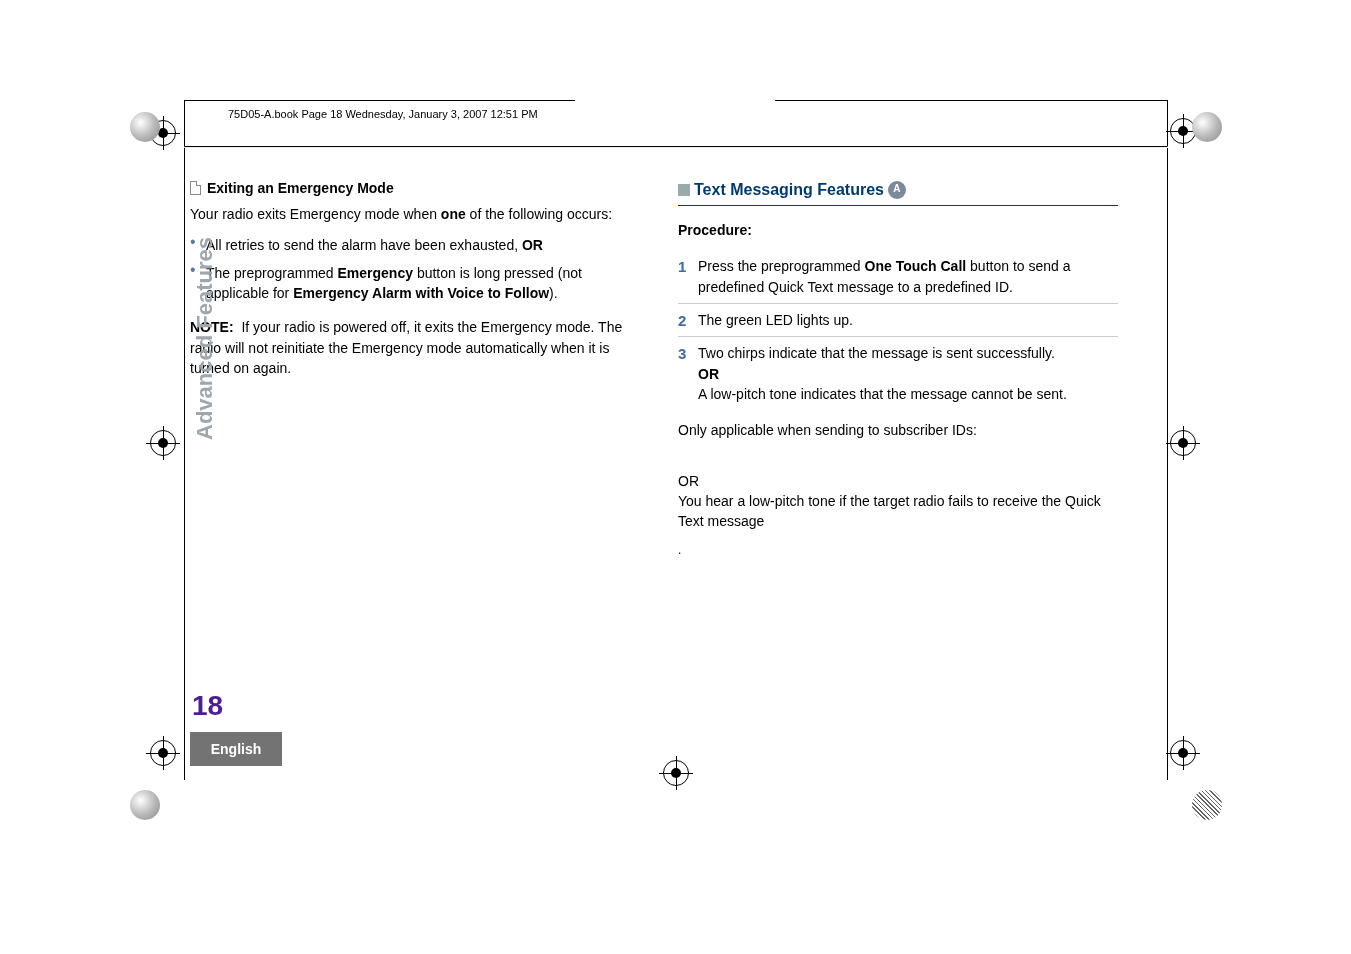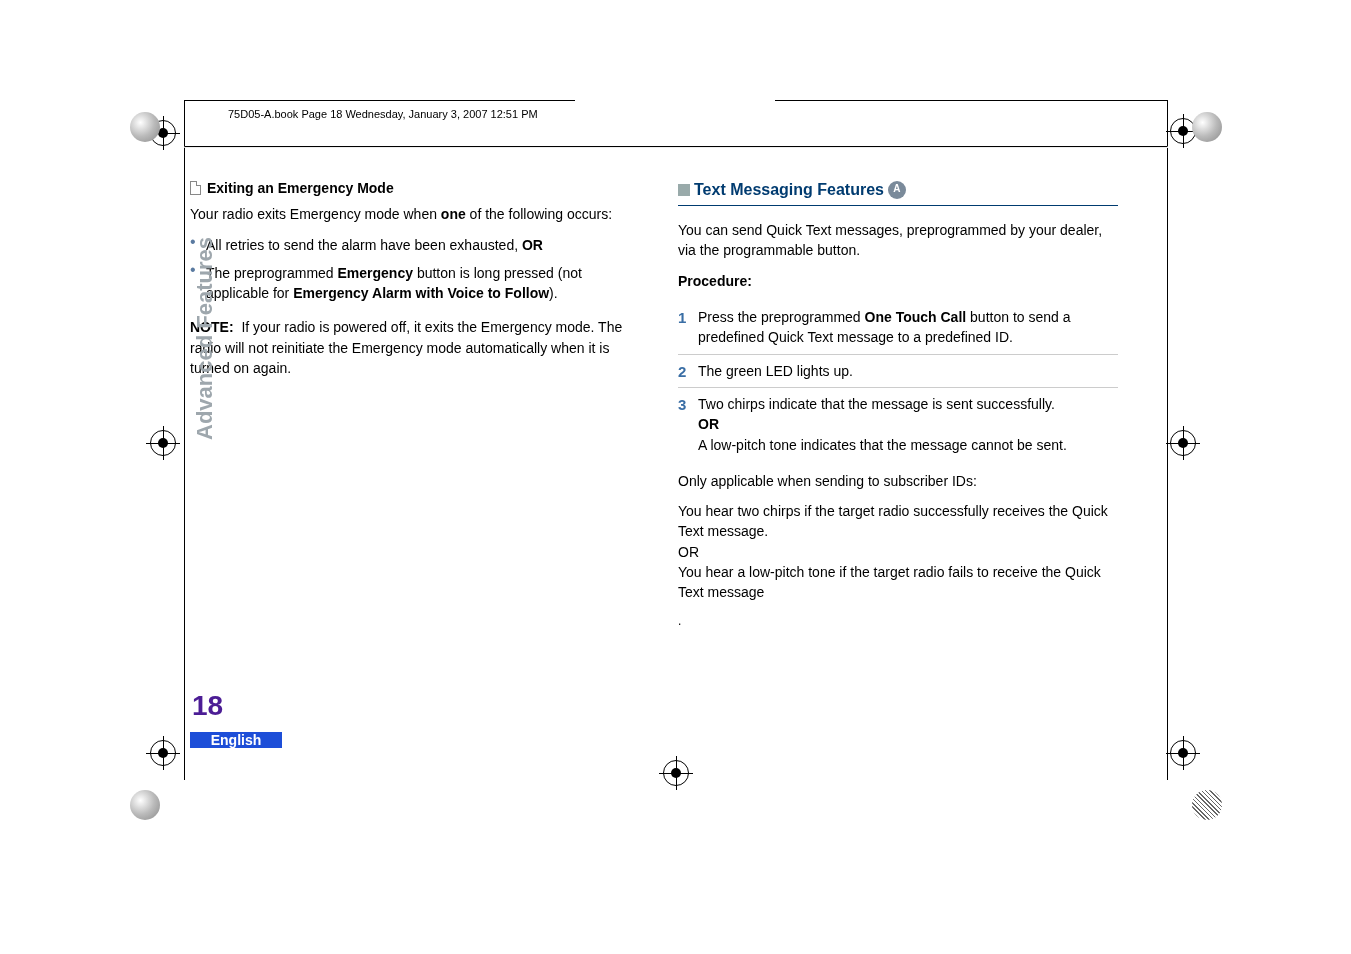--- a/index.html
+++ b/index.html
@@ -127,22 +127,22 @@
     top: 690px;
     font-size: 28px;
     font-weight: bold;
     color: #4c1d95;
   }
   .langbar {
     position: absolute;
     left: 190px;
     top: 732px;
     width: 92px;
-    height: 16px;
-    background: #1d4ed8;
+    height: 34px;
+    background: #737373;
     color: #fff;
     font-weight: bold;
     font-size: 14px;
     display: flex;
     align-items: center;
     justify-content: center;
   }
 
   
   .reg {
@@ -250,21 +250,20 @@
     <div class="col">
       <h2>
         <span class="sq"></span>
         <span>Text Messaging Features</span>
         <span class="circ">
             <span>A</span>
           </span>
       </h2>
       <hr class="hr-blue">
 
-      <p class="para">You can send Quick Text messages, preprogrammed by your dealer, via the programmable button.</p>
       <p class="para b">Procedure:</p>
 
       <ol class="steps">
         <li>
           <span class="num">1</span>
           <span>Press the preprogrammed </span><span class="b">One Touch Call</span><span> button to send a predefined Quick Text message to a predefined ID.</span>
         </li>
         <li>
           <span class="num">2</span>
           <span>The green LED lights up.</span>
@@ -272,21 +271,21 @@
         <li>
           <span class="num">3</span>
           <span>Two chirps indicate that the message is sent successfully.</span><br>
           <span class="b">OR</span><br>
           <span>A low-pitch tone indicates that the message cannot be sent.</span>
         </li>
       </ol>
 
       <span class="italic">Only applicable when sending to subscriber IDs:</span>
       <span class="italic">
-        <span>You hear two chirps if the target radio successfully receives the Quick Text message.</span><br>
+        <br>
         <span>OR</span><br>
         <span>You hear a low-pitch tone if the target radio fails to receive the Quick Text message</span>
       </span>
       <div class="dot-period">.</div>
     </div>
 
   </div>
 </div>
 
 <div class="sidebar">Advanced Features</div>

